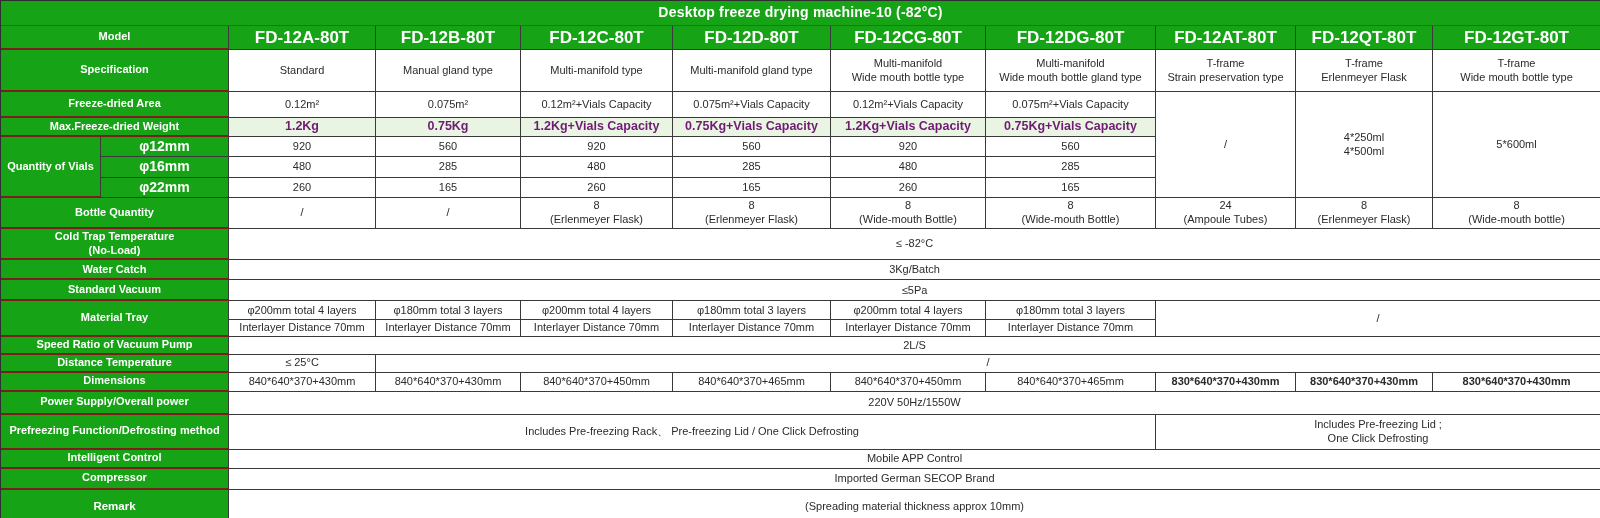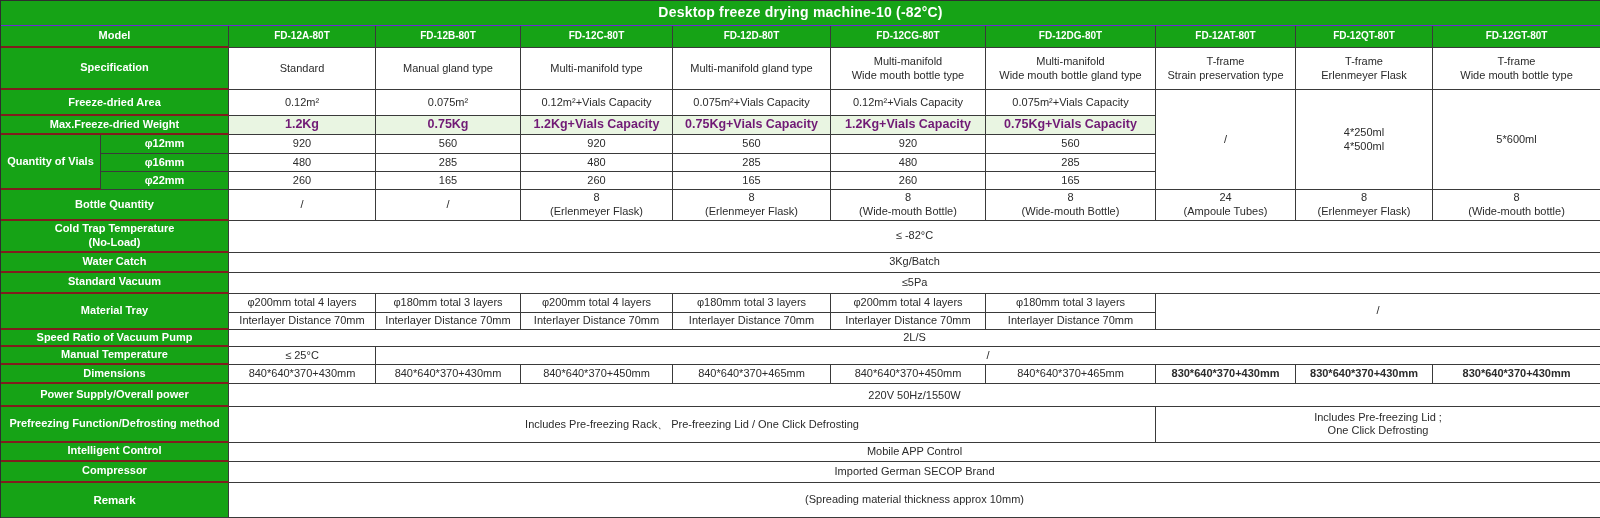--- a/index.html
+++ b/index.html
@@ -11,22 +11,22 @@
   td {
     border-right:1px solid #3a3a3a; border-bottom:1px solid #3a3a3a;
     text-align:center; vertical-align:middle;
     white-space:pre-line; overflow:hidden;
     padding:1px 2px; font-size:11px; line-height:1.25; color:#2b2b2b;
   }
   td.green { background:#16A316; color:#ffffff; font-weight:bold; }
   td.title-cell { font-size:14px; letter-spacing:.2px; border-bottom:1px solid #6d28d9; }
   td.lbl { font-size:11px; border-bottom:2px solid #7f1d1d; }
   td.lbl-dark { font-size:11.5px; }           
-  td.sub { font-size:11px; }                  
-  td.mdl { font-size:10px; }                
+  td.sub { font-size:14px; }                  
+  td.mdl { font-size:17px; }                
   td.weight { background:#E9F5E2; color:#701a75; font-weight:bold; font-size:12.5px; }
   td.bold { font-weight:bold; }
 </style>
 </head>
 <body>
 
 <table class="spec">
   <colgroup>
     <col style="width:100px">
       <col style="width:128px">
@@ -186,21 +186,21 @@
     <td>Interlayer Distance 70mm</td>
     <td>Interlayer Distance 70mm</td>
   </tr>
 
   <tr style="height:17px">
     <td colspan="2" class="green lbl">Speed Ratio of Vacuum Pump</td>
     <td colspan="9">2L/S</td>
   </tr>
 
   <tr style="height:16px">
-    <td colspan="2" class="green lbl">Manual Temperature</td>
+    <td colspan="2" class="green lbl">Distance Temperature</td>
     <td>≤ 25°C</td>
     <td colspan="8">/</td>
   </tr>
 
   <tr style="height:19px">
     <td colspan="2" class="green lbl">Dimensions</td>
     <td>840*640*370+430mm</td>
     <td>840*640*370+430mm</td>
     <td>840*640*370+450mm</td>
     <td>840*640*370+465mm</td>

